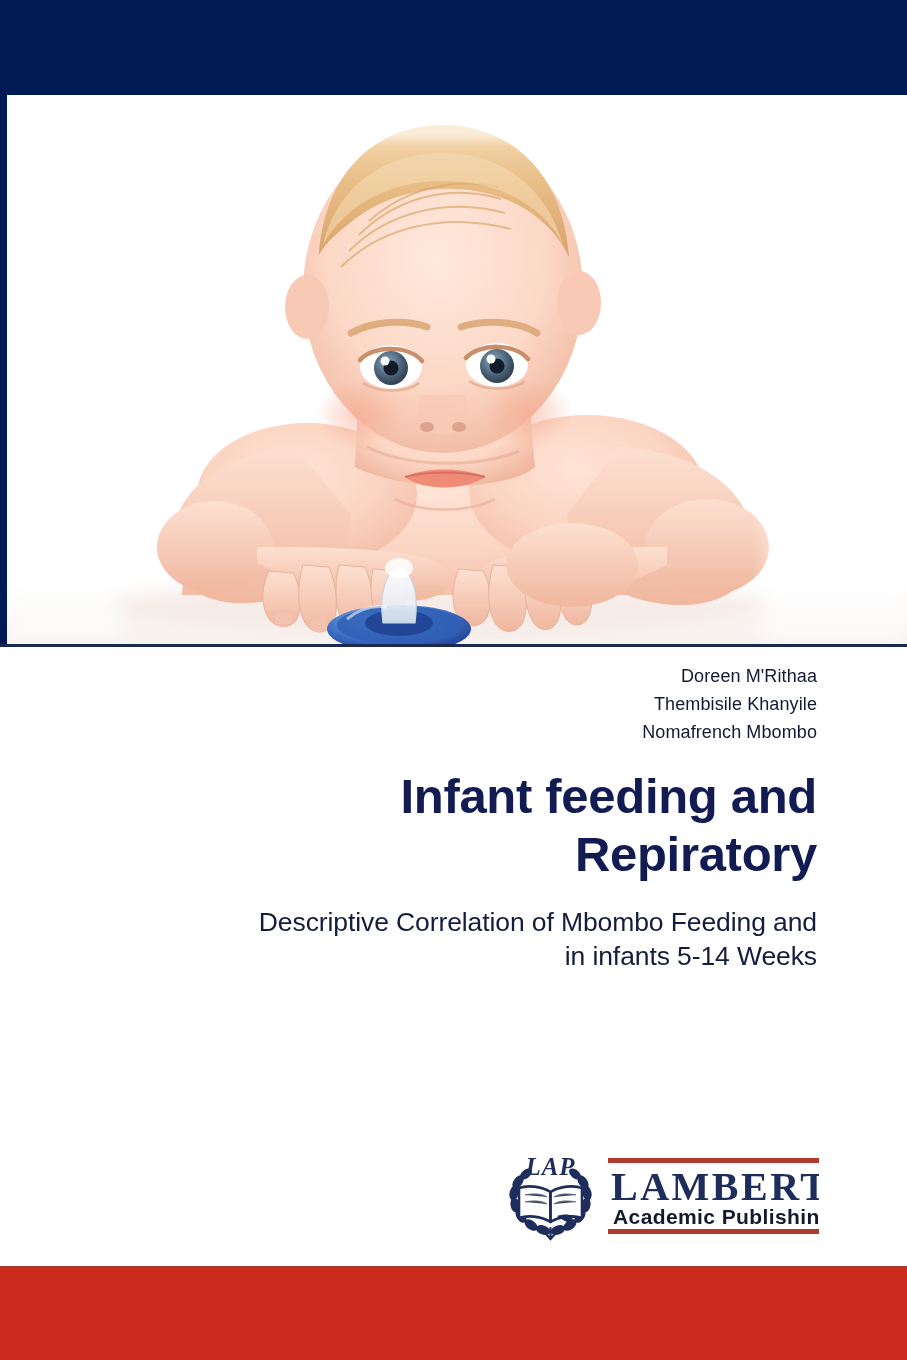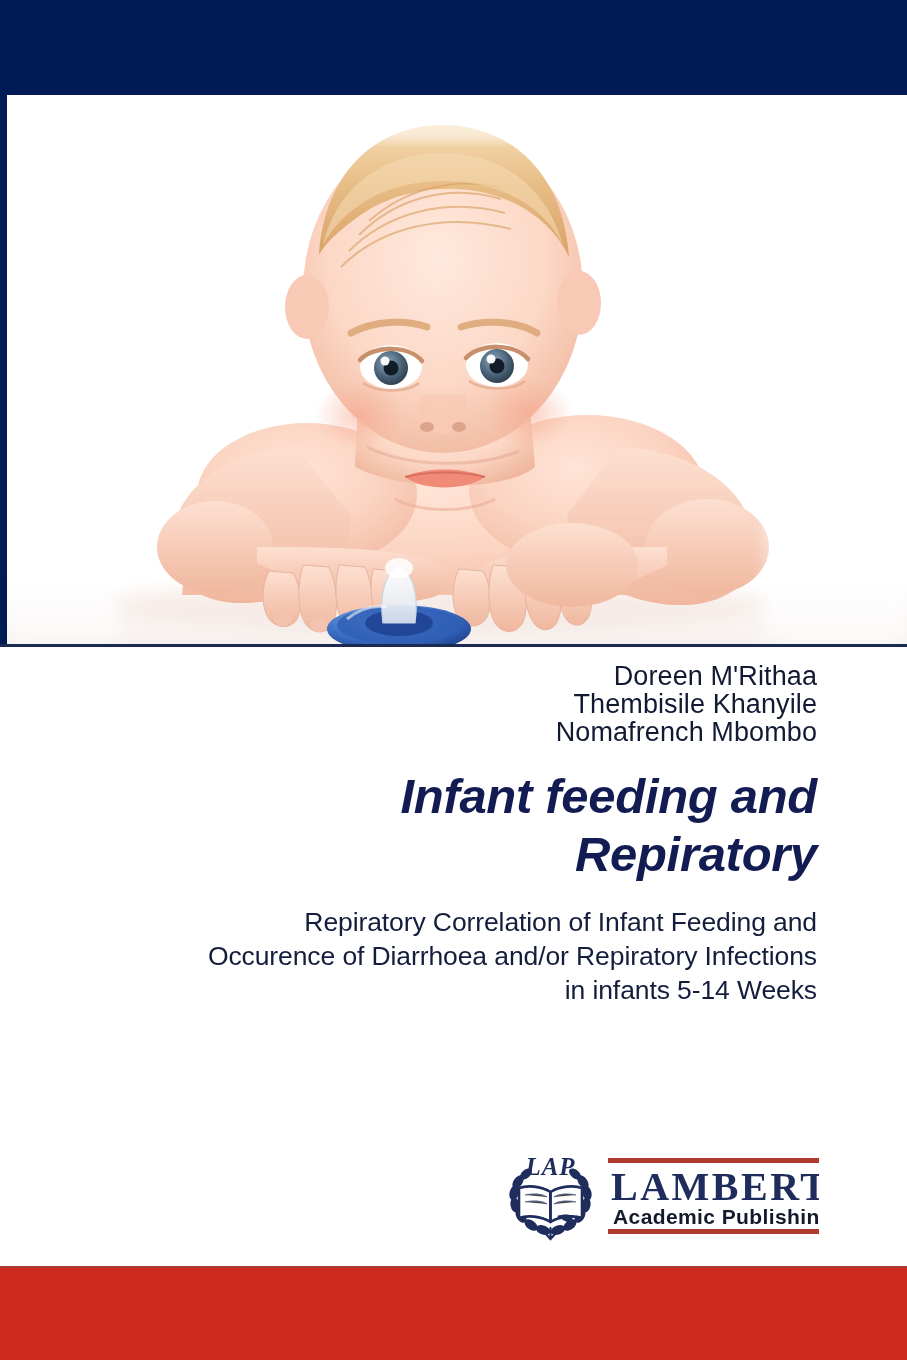--- a/index.html
+++ b/index.html
@@ -57,34 +57,34 @@
   
   .text-block {
     position: absolute;
     left: 60px;
     top: 662px;
     width: 757px;   
     text-align: right;
   }
   .authors {
     color: #121a33;
-    font-size: 27px;
+    font-size: 18px;
     line-height: 28px;
     letter-spacing: 0.1px;
   }
   .author-line { display: block; }
   .title {
     margin-top: 21px;
     color: #121c52;
     font-size: 49px;
     font-weight: bold;
     line-height: 58px;
     letter-spacing: -0.3px;
   }
-  .title-line { display: block; font-style: italic; }
+  .title-line { display: block; }
   .subtitle {
     margin-top: 22px;
     color: #141d3c;
     font-size: 26.5px;
     line-height: 34px;
     letter-spacing: -0.1px;
   }
   .subtitle-line { display: block; }
 
   
@@ -295,22 +295,21 @@
       <span class="author-line">Thembisile Khanyile</span>
       <span class="author-line">Nomafrench Mbombo</span>
     </div>
 
     <div class="title">
       <span class="title-line">Infant feeding and</span>
       <span class="title-line">Repiratory</span>
     </div>
 
     <div class="subtitle">
-      <span class="subtitle-line">Repiratory Correlation of Infant Feeding and</span>
-      <span class="subtitle-line">Occurence of Diarrhoea and/or Repiratory Infections</span>
+      <span class="subtitle-line">Descriptive Correlation of Mbombo Feeding and</span>
       <span class="subtitle-line">in infants 5-14 Weeks</span>
     </div>
 
   </div>
 
   <div class="logo">
     <svg width="314" height="96" viewBox="0 0 314 96" xmlns="http://www.w3.org/2000/svg">
 
       <g>
 

